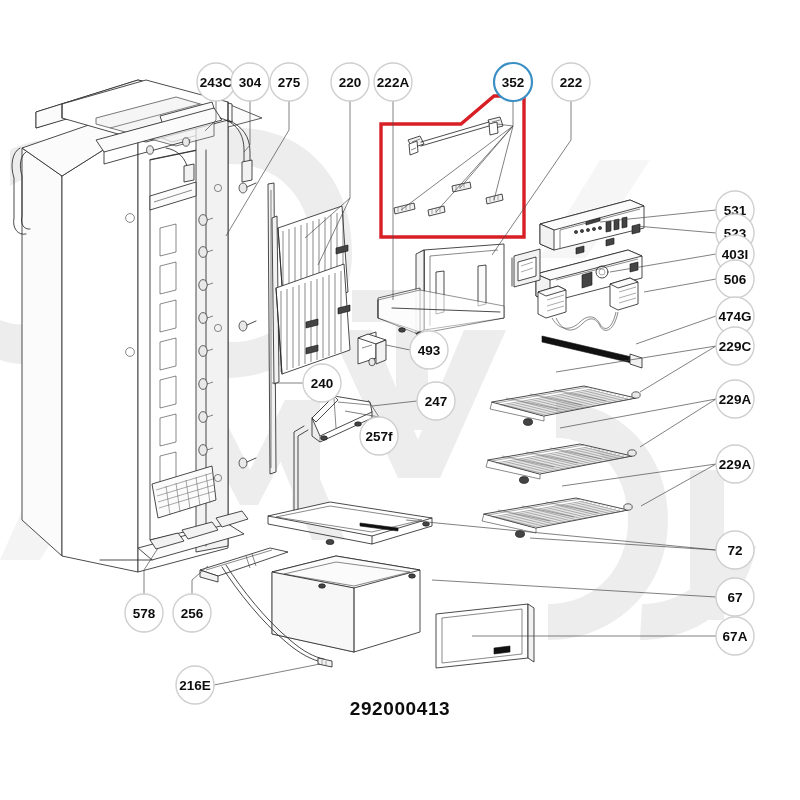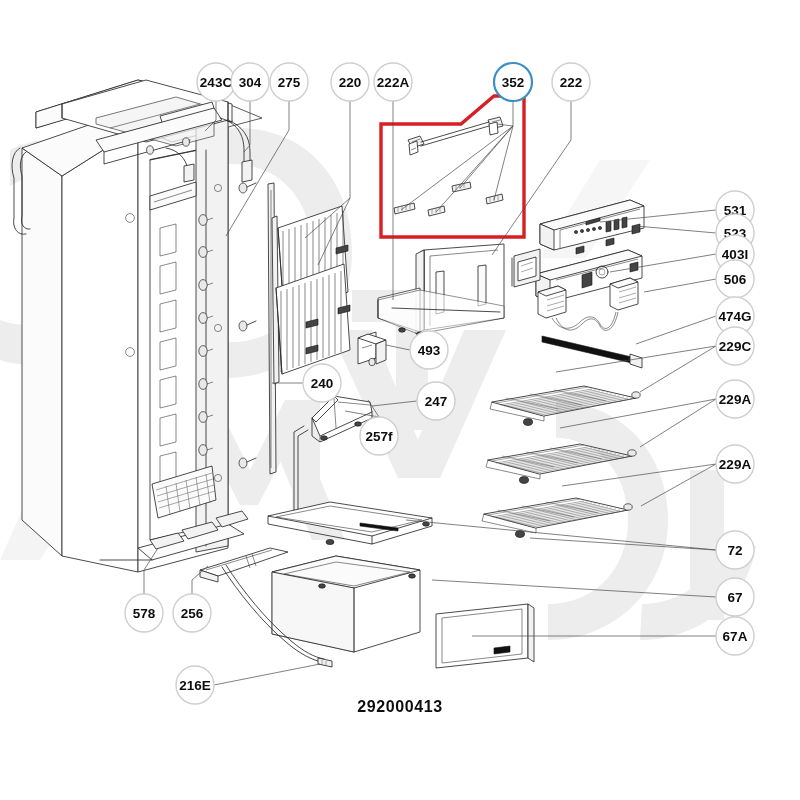--- a/index.html
+++ b/index.html
@@ -29,21 +29,21 @@
   .bubble-circle.hl{stroke:#3a8fc4;stroke-width:2.2;}
   .bubble-text{
     font-family:"Liberation Sans","DejaVu Sans",sans-serif;
     font-size:13.5px;font-weight:bold;fill:#0d0d0d;
     text-anchor:middle;dominant-baseline:central;
   }
   .hl-box{fill:none;stroke:#d81f26;stroke-width:3.4;stroke-linejoin:miter;}
   #part-number{
     position:absolute;left:0;top:698px;width:800px;text-align:center;
     font-family:"Liberation Sans","DejaVu Sans",sans-serif;
-    font-size:16px;font-weight:bold;color:#0d0d0d;letter-spacing:0.6px;
+    font-size:19px;font-weight:bold;color:#0d0d0d;letter-spacing:0.6px;
   }
 </style>
 </head>
 <body>
 
 <div id="diagram-root">
 
   <svg class="layer pointer-off" viewBox="0 0 800 800">
     <g class="wm">
 

